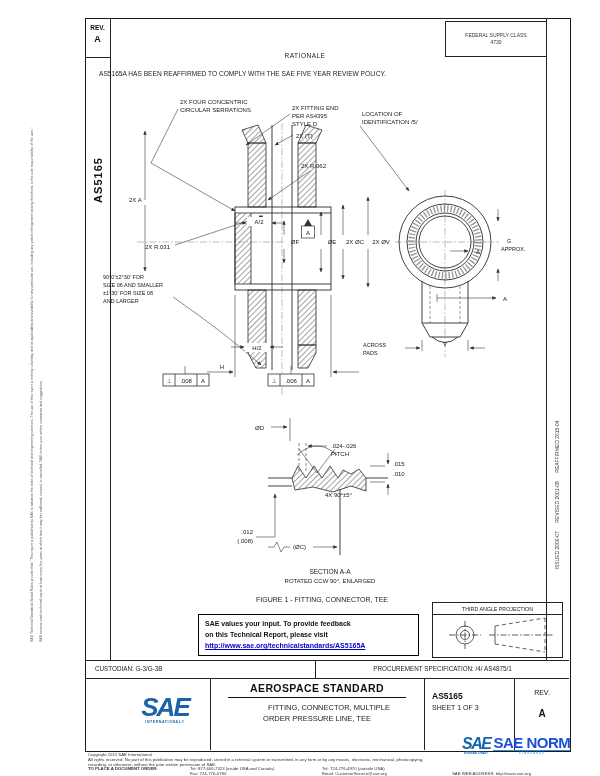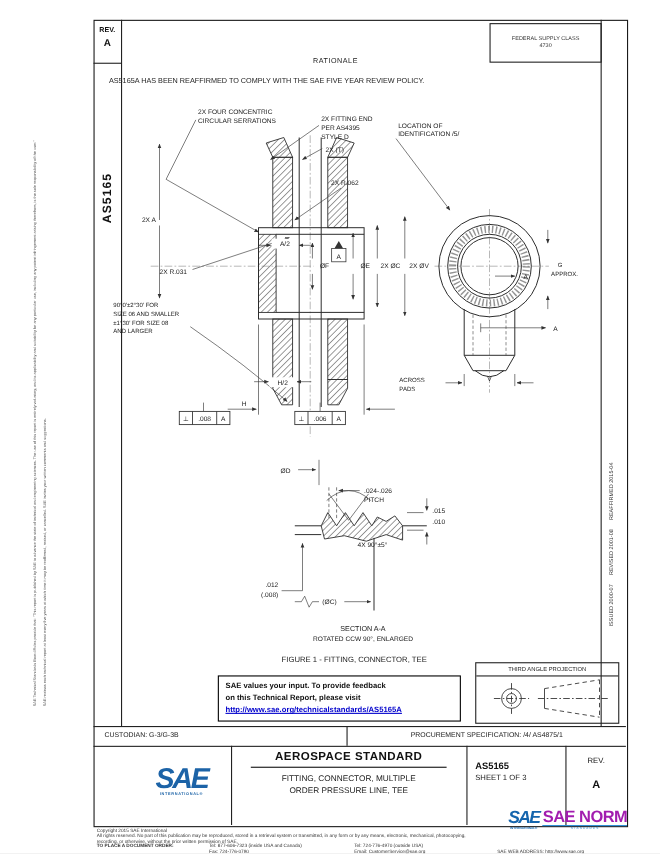--- a/index.html
+++ b/index.html
@@ -23,35 +23,35 @@
              white-space:nowrap;width:558px;overflow:hidden;}
   .feedback{position:absolute;left:198px;top:614px;width:221px;height:42px;border:1.6px solid #000;
             padding:3px 0 0 6px;font-size:7px;font-weight:bold;line-height:11px;box-sizing:border-box;}
   .feedback-link{color:#0000cc;text-decoration:underline;}
   .proj-box{position:absolute;left:432px;top:602px;width:131px;height:56px;border:1px solid #222;box-sizing:border-box;}
   .proj-title{border-bottom:1px solid #222;text-align:center;font-size:5.3px;padding:3px 0 2px 0;color:#222;}
   .custodian{position:absolute;left:95px;top:665px;font-size:6.3px;color:#222;}
   .procurement{position:absolute;left:315px;top:665px;width:255px;text-align:center;font-size:6.3px;color:#222;}
   .tb-standard{position:absolute;left:210px;top:682px;width:214px;text-align:center;font-size:10.5px;font-weight:bold;letter-spacing:.4px;}
   .tb-underline{position:absolute;left:228px;top:697px;width:178px;border-top:1.4px solid #111;}
-  .tb-title1{position:absolute;left:210px;top:703px;width:214px;text-align:center;font-size:7.5px;color:#222;}
+  .tb-title1{position:absolute;left:210px;top:703px;width:214px;text-align:center;font-size:7.5px;color:#222;padding-left:12px;}
   .tb-title2{position:absolute;left:210px;top:714px;width:214px;text-align:center;font-size:7.5px;color:#222;}
   .tb-number{position:absolute;left:432px;top:691px;font-size:8.5px;font-weight:bold;}
   .tb-sheet{position:absolute;left:432px;top:704px;font-size:7px;color:#222;}
   .tb-revl{position:absolute;left:514px;top:689px;width:56px;text-align:center;font-size:7px;}
   .tb-reva{position:absolute;left:514px;top:708px;width:56px;text-align:center;font-size:10px;font-weight:bold;}
   .sae-logo{position:absolute;left:120px;top:694px;width:90px;text-align:center;}
   .sae-logo .big{font-size:26px;font-weight:bold;font-style:italic;color:#1c63a7;letter-spacing:-2px;line-height:26px;}
   .sae-logo .sub{font-size:3.5px;color:#1c63a7;font-weight:bold;letter-spacing:.6px;}
   .fineprint{position:absolute;font-size:4.3px;color:#333;line-height:4.6px;white-space:nowrap;}
   .b{font-weight:bold;}
   .watermark{position:absolute;left:462px;top:736px;display:flex;align-items:center;gap:3px;z-index:5;}
   .wm-logo .big{font-size:16px;font-weight:bold;font-style:italic;color:#1565ad;letter-spacing:-1.5px;line-height:15px;}
   .wm-logo .sub{font-size:2.8px;color:#1565ad;font-weight:bold;text-align:center;}
-  .wm-text .big{font-size:15px;font-weight:bold;color:#a21caf;letter-spacing:-.5px;line-height:14px;white-space:nowrap;}
+  .wm-text .big{font-size:15px;font-weight:bold;color:#1d4ed8;letter-spacing:-.5px;line-height:14px;white-space:nowrap;}
   .wm-text .sub{font-size:2.8px;color:#2f8fd6;text-align:center;border-top:.5px solid #2f8fd6;letter-spacing:1px;}
   svg text{font-family:"Liberation Sans",sans-serif;fill:#1a1a1a;}
   .t55{font-size:5.5px;} .t6{font-size:6px;} .t65{font-size:6.5px;} .t7{font-size:7px;}
 </style>
 </head>
 <body>
 
 <div class="page">
 
   <div class="frame"></div>

